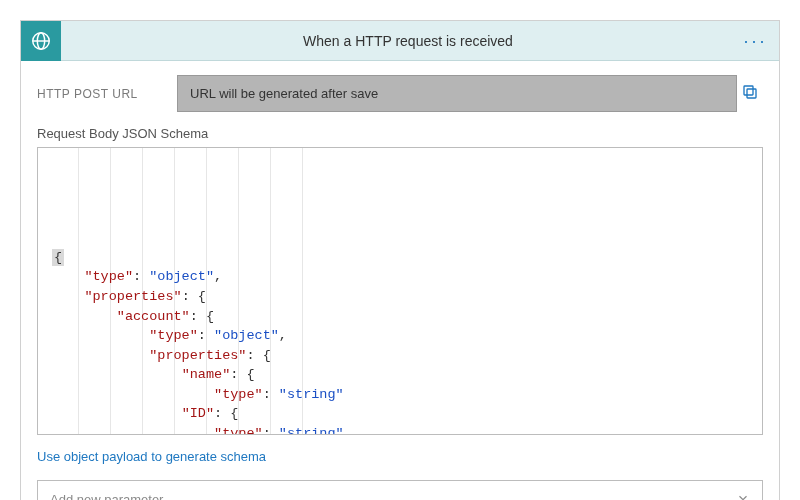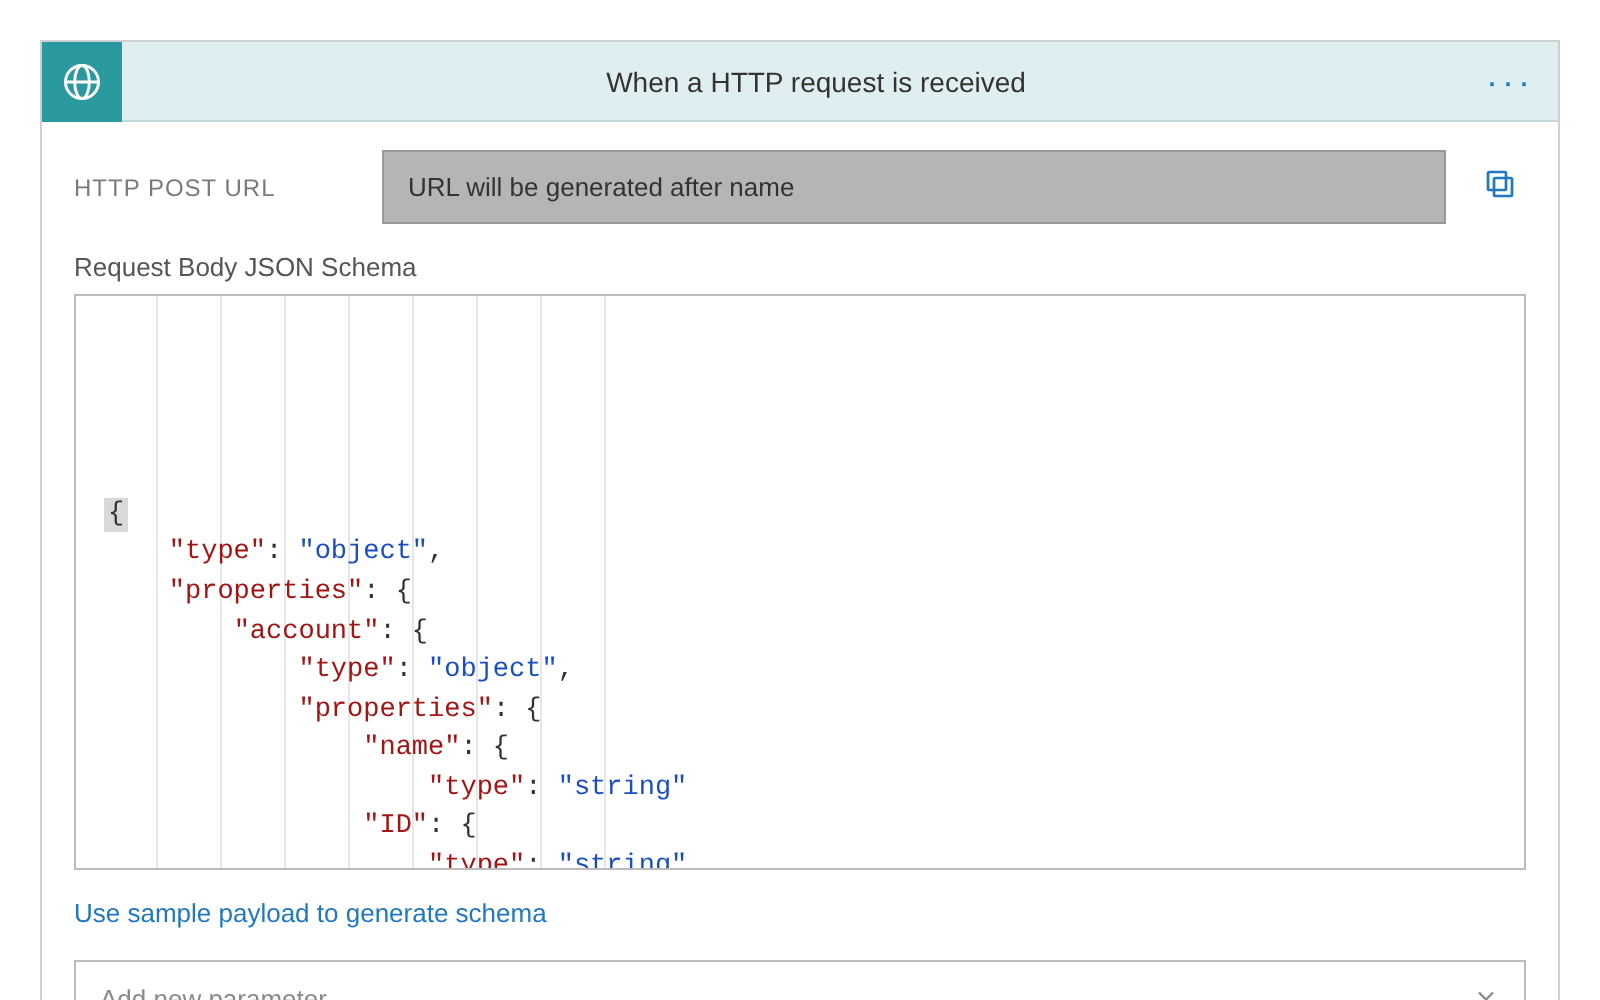--- a/index.html
+++ b/index.html
@@ -37,21 +37,20 @@
       color: #1f78c1;
       font-size: 18px;
       letter-spacing: 2px;
       cursor: pointer;
       line-height: 1;
     }
     .body { padding: 14px 16px 16px 16px; }
     .url-row {
       display: flex;
       align-items: center;
-      gap: 14px;
       margin-bottom: 14px;
     }
     .url-label {
       color: #7a7a7a;
       font-size: 12px;
       letter-spacing: 0.5px;
       width: 140px;
       flex-shrink: 0;
     }
     .url-field {
@@ -127,38 +126,38 @@
       </svg>
     </div>
     <div class="header-title">When a HTTP request is received</div>
     <div class="header-menu">···</div>
   </div>
 
   <div class="body">
 
     <div class="url-row">
       <div class="url-label">HTTP POST URL</div>
-      <div class="url-field">URL will be generated after name</div>
+      <div class="url-field">URL will be generated after save</div>
       <div class="copy-icon">
         <svg width="18" height="18" viewBox="0 0 24 24" fill="none" stroke="#1f78c1" stroke-width="1.8">
           <rect x="8" y="8" width="12" height="12" rx="1"></rect>
           <rect x="4" y="4" width="12" height="12" rx="1"></rect>
         </svg>
       </div>
     </div>
 
     <div class="schema-label">Request Body JSON Schema</div>
 
     <div class="schema-editor" id="schema-editor">
       <div class="guide g1"></div><div class="guide g2"></div><div class="guide g3"></div>
       <div class="guide g4"></div><div class="guide g5"></div><div class="guide g6"></div>
       <div class="guide g7"></div><div class="guide g8"></div>
     <div style="position: relative; padding-left: 8px;"><span class="brace-first tok-punc">{</span></div><div style="position: relative; padding-left: 8px;">    <span class="tok-key">"type"</span><span class="tok-punc">: </span><span class="tok-str">"object"</span><span class="tok-punc">,</span></div><div style="position: relative; padding-left: 8px;">    <span class="tok-key">"properties"</span><span class="tok-punc">: {</span></div><div style="position: relative; padding-left: 8px;">        <span class="tok-key">"account"</span><span class="tok-punc">: {</span></div><div style="position: relative; padding-left: 8px;">            <span class="tok-key">"type"</span><span class="tok-punc">: </span><span class="tok-str">"object"</span><span class="tok-punc">,</span></div><div style="position: relative; padding-left: 8px;">            <span class="tok-key">"properties"</span><span class="tok-punc">: {</span></div><div style="position: relative; padding-left: 8px;">                <span class="tok-key">"name"</span><span class="tok-punc">: {</span></div><div style="position: relative; padding-left: 8px;">                    <span class="tok-key">"type"</span><span class="tok-punc">: </span><span class="tok-str">"string"</span></div><div style="position: relative; padding-left: 8px;">                <span class="tok-key">"ID"</span><span class="tok-punc">: {</span></div><div style="position: relative; padding-left: 8px;">                    <span class="tok-key">"type"</span><span class="tok-punc">: </span><span class="tok-str">"string"</span></div></div>
 
-    <div class="sample-link">Use sample payload to generate schema</div>
+    <div class="sample-link">Use object payload to generate schema</div>
 
     <div class="param-select">
       <span>Add new parameter</span>
       <span class="chev">
         <svg width="14" height="14" viewBox="0 0 24 24" fill="none" stroke="#8a8a8a" stroke-width="2">
           <polyline points="6 9 12 15 18 9"></polyline>
         </svg>
       </span>
     </div>
 

